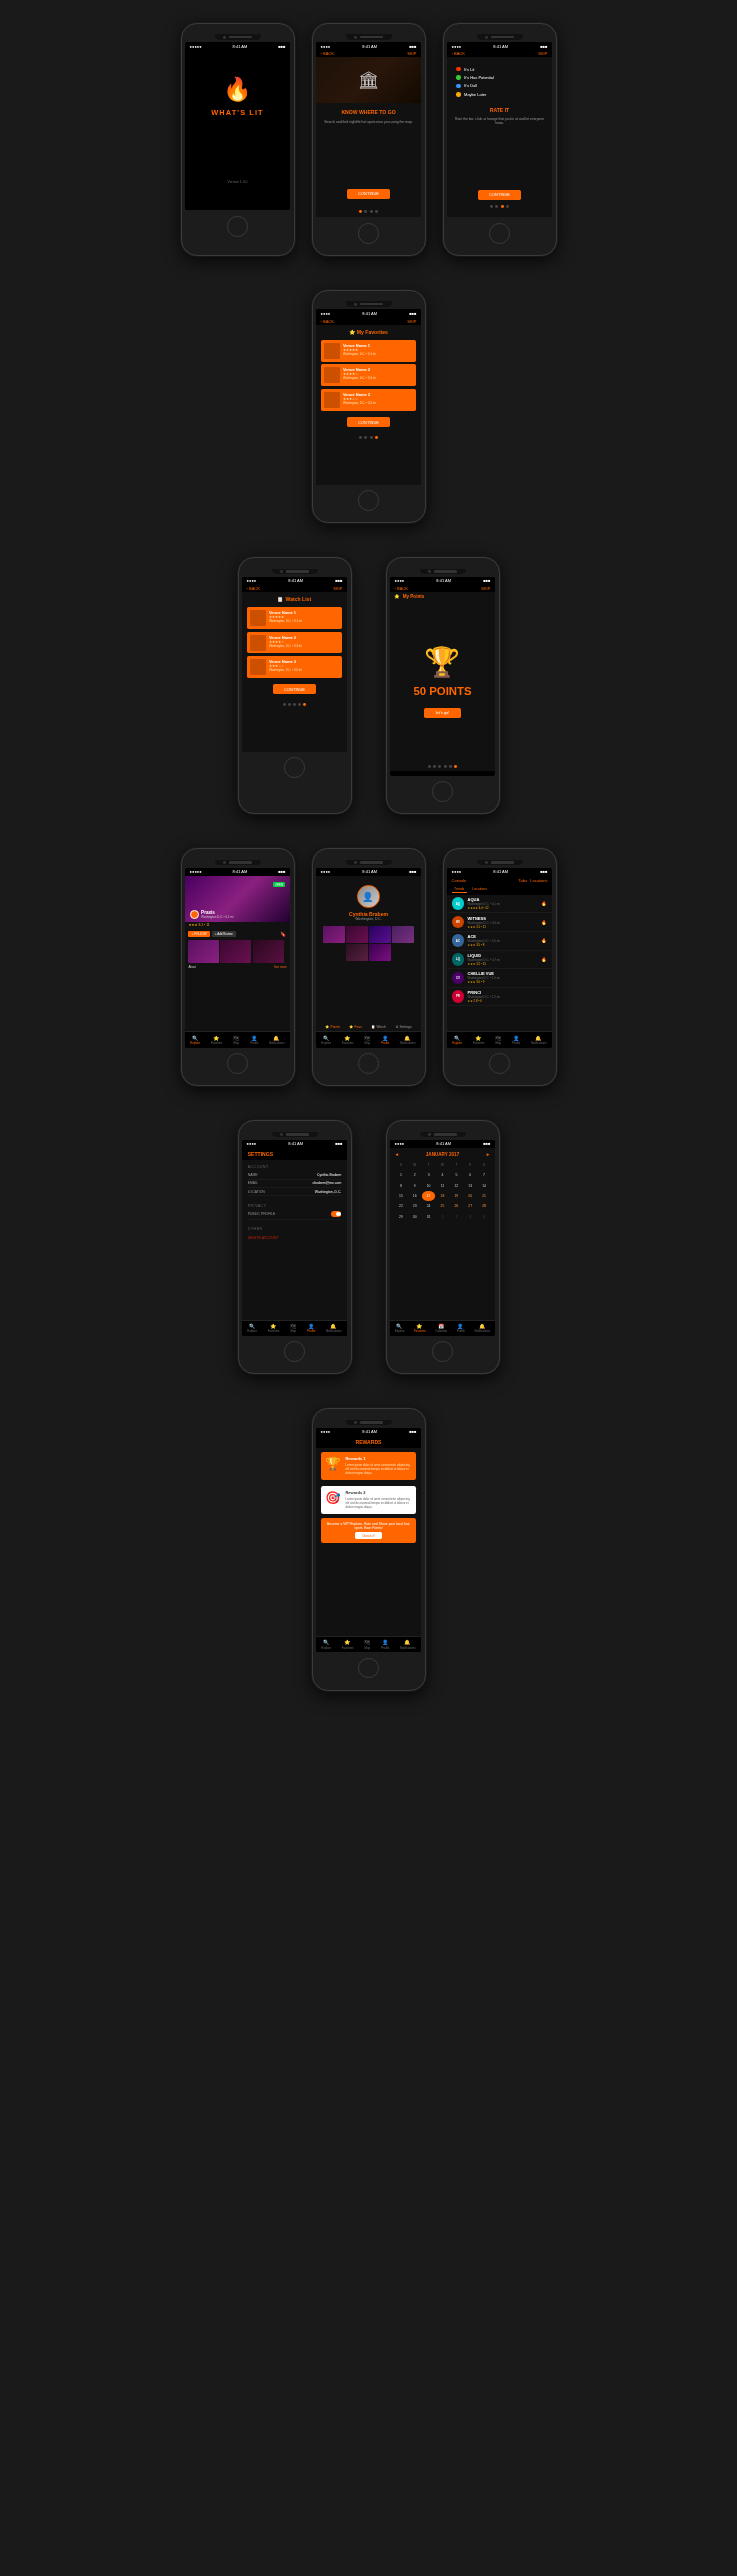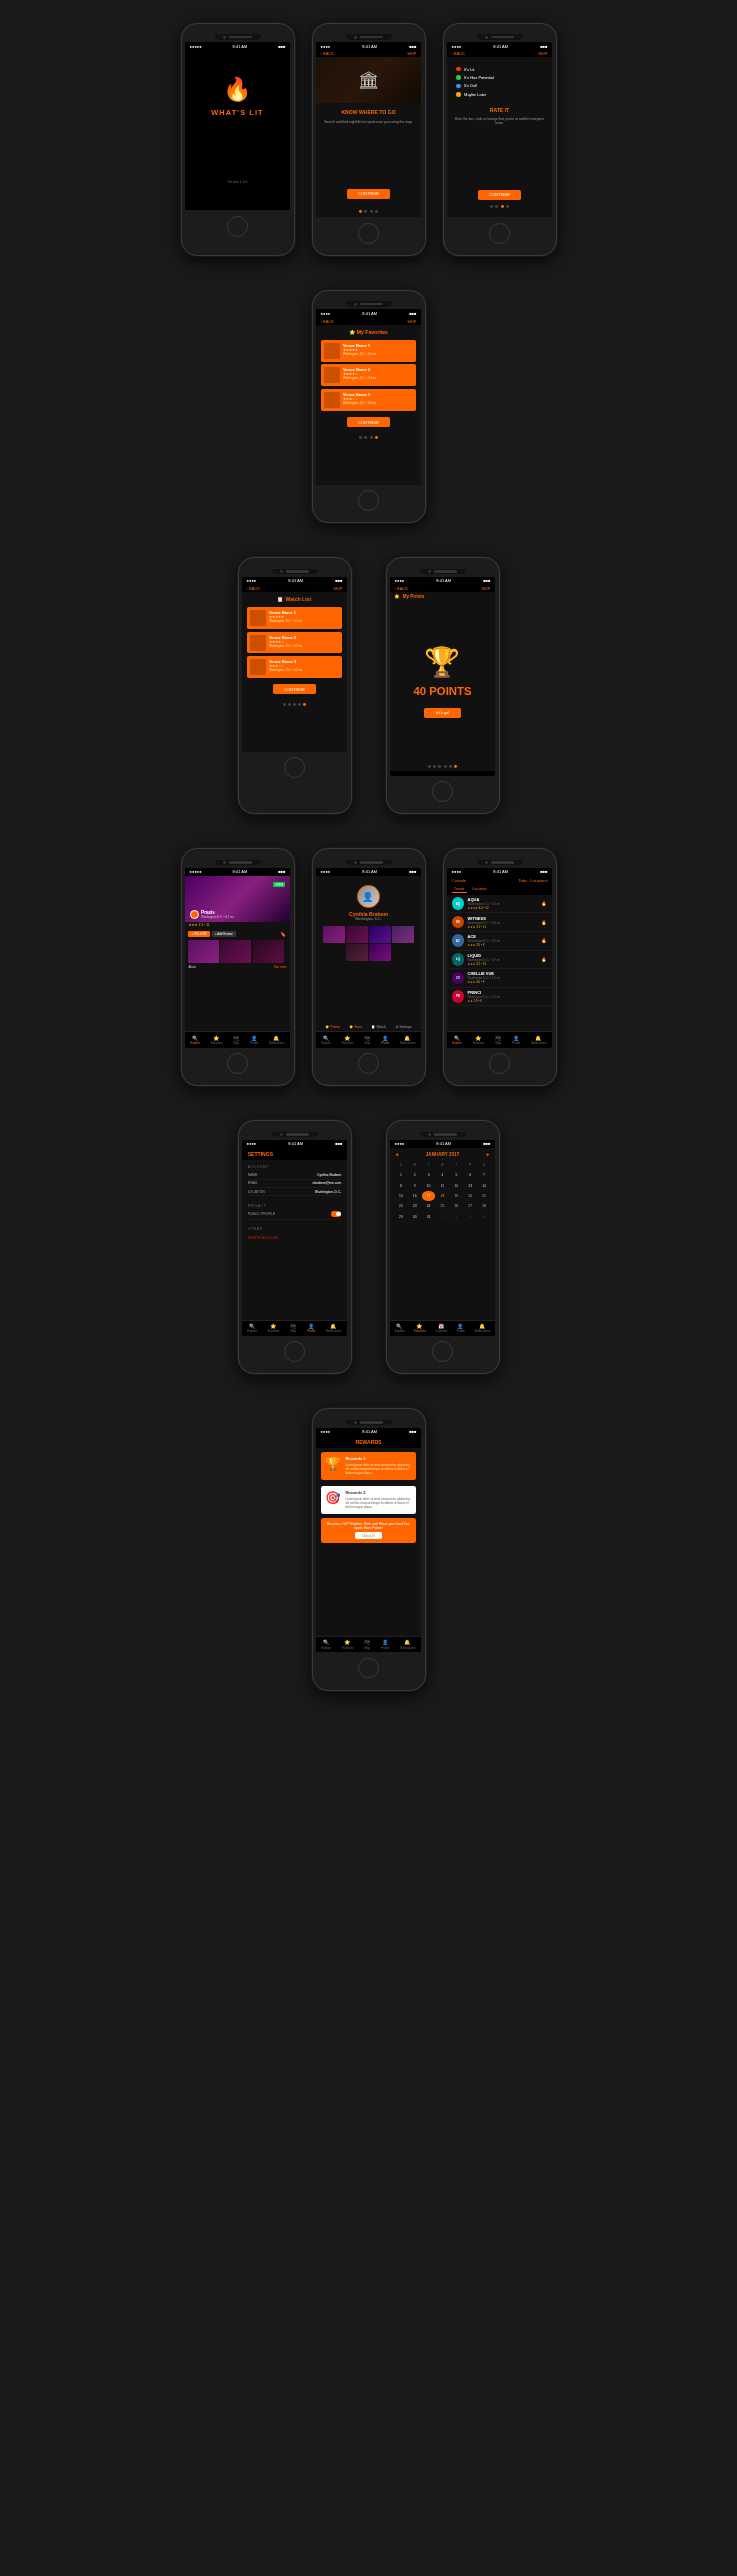--- a/index.html
+++ b/index.html
@@ -952,21 +952,21 @@
         <div class="screen-nav">
           <span style="color:#ff6600;font-size:4px;">‹ BACK</span>
           <span style="color:#ff6600;font-size:4px;">SKIP</span>
         </div>
         <div style="display:flex;align-items:center;justify-content:flex-start;padding:2.3px 4.6px;background:#111;">
           <span style="color:#ff6600;font-size:4.6px;">⭐</span>
           <span style="color:#ff6600;font-size:4.6px;margin-left:2.3px;font-weight:bold;">My Points</span>
         </div>
         <div class="screen-points">
           <div class="trophy-icon">🏆</div>
-          <div class="points-value">40 POINTS</div>
+          <div class="points-value">50 POINTS</div>
           <button class="lets-go-btn">let's go!</button>
         </div>
         <div class="dots-nav" style="justify-content:center;padding:3.4px 0;background:#111;">
           <div class="dot"></div>
           <div class="dot"></div>
           <div class="dot"></div>
           <div class="dot"></div>
           <div class="dot"></div>
           <div class="dot active"></div>
         </div>

